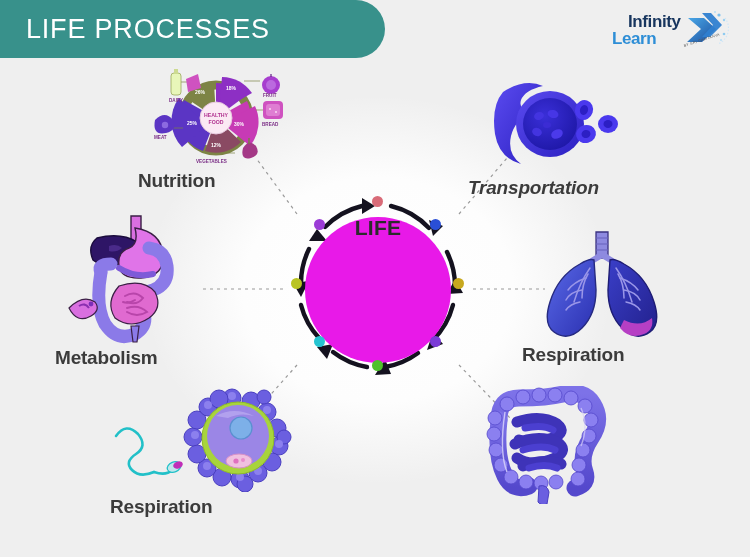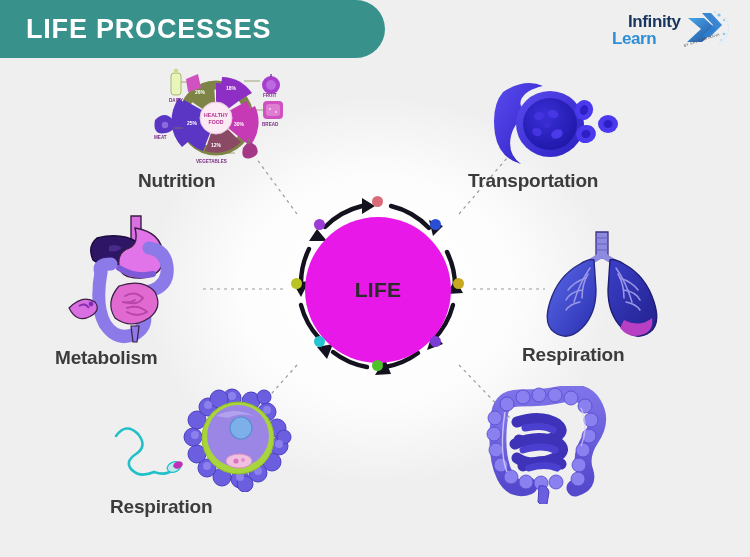--- a/index.html
+++ b/index.html
@@ -31,21 +31,21 @@
     width: 405px;
     height: 58px;
     background: #38918b;
     border-radius: 0 120px 120px 0;
     display: flex;
     align-items: center;
   }
   #header-title {
     color: #ffffff;
     font-size: 27px;
-    font-weight: bold;
+    font-weight: normal;
     letter-spacing: 0.8px;
     margin-left: 46px;
     font-family: "Liberation Sans", sans-serif;
   }
 
   
   #logo {
     position: absolute;
     right: 18px;
     top: 9px;
@@ -105,21 +105,21 @@
     position: absolute;
     left: 22px;
     top: 22px;
     width: 146px;
     height: 146px;
     border-radius: 50%;
     background: #e819e8;
     display: flex;
     flex-direction: column;
     align-items: center;
-    justify-content: center;
+    justify-content: flex-start;
   }
   .hub-line {
     color: #2b2b2b;
     font-size: 21px;
     font-weight: bold;
     letter-spacing: 0.3px;
     line-height: 1.08;
     font-family: "Liberation Sans", sans-serif;
   }
   #hub-arcs {
@@ -160,21 +160,21 @@
   }
 
   #node-nutrition      { left: 138px; top: 68px;  width: 156px; }
   #node-transportation { left: 468px; top: 72px;  width: 178px; }
   #node-metabolism     { left: 55px;  top: 212px; width: 160px; }
   #node-respiration    { left: 522px; top: 228px; width: 160px; }
   #node-reproduction   { left: 110px; top: 388px; width: 190px; }
   #node-excretion      { left: 468px; top: 386px; width: 168px; }
 
   #node-nutrition .node-label      { margin-top: 2px; }
-  #node-transportation .node-label { margin-top: 2px; }
+  #node-transportation .node-label { margin-top: 9px; font-style: italic; }
   #node-metabolism .node-label     { margin-top: 3px; }
   #node-respiration .node-label    { margin-top: 4px; }
   #node-reproduction .node-label   { margin-top: 4px; }
   #node-excretion .node-label      { margin-top: 4px; }
 
   .pie-cap {
     font-size: 4.6px;
     font-weight: bold;
     fill: #7a2d86;
     font-family: "Liberation Sans", sans-serif;

